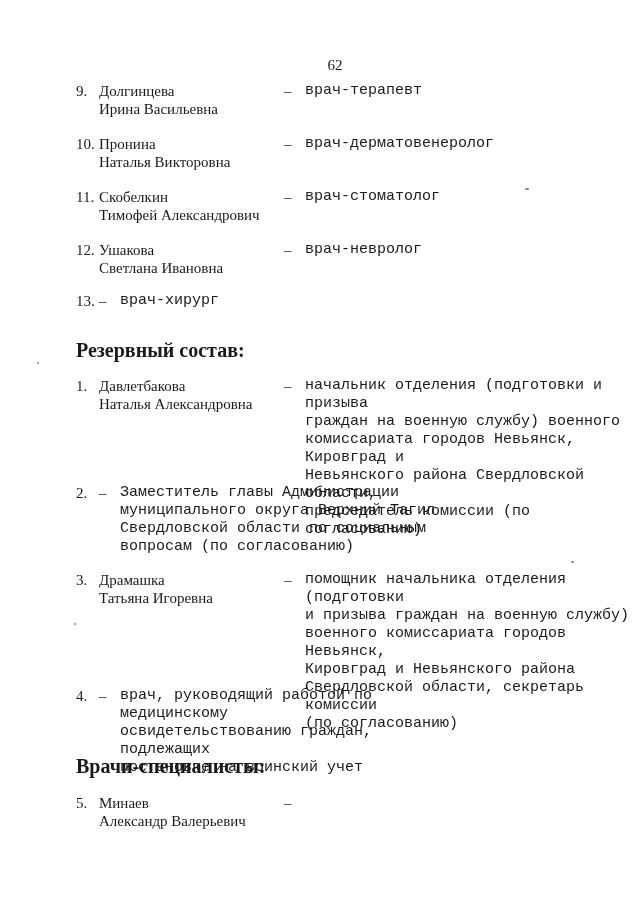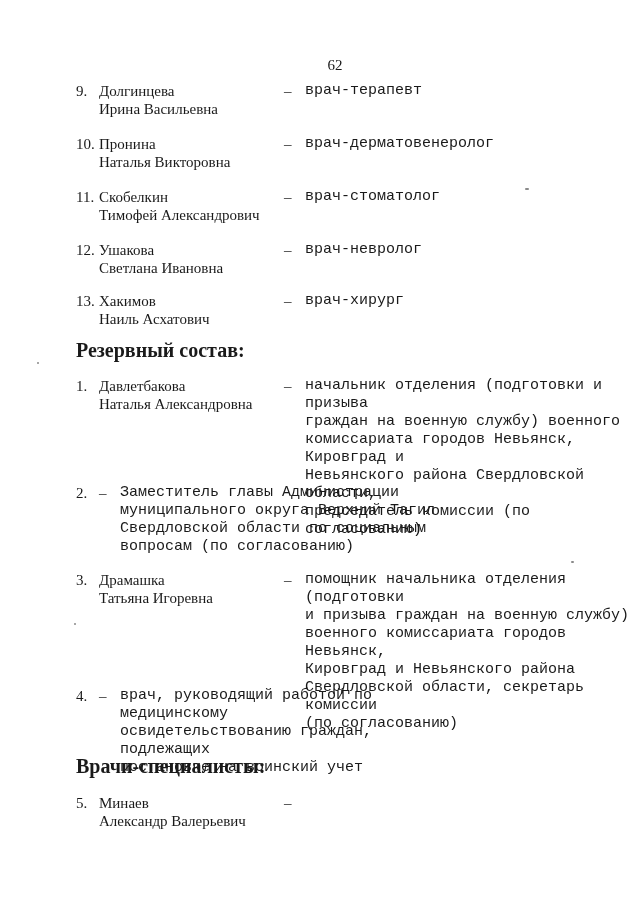--- a/index.html
+++ b/index.html
@@ -96,22 +96,20 @@
   </div>
   <div class="row" style="top:221px">
     <span class="num">12.</span>
     <span class="name">Ушакова
 Светлана Ивановна</span>
     <span class="dashcol">–</span>
     <span class="desc">врач-невролог</span>
   </div>
   <div class="row" style="top:272px">
     <span class="num">13.</span>
-    <span class="name">Хакимов
-Наиль Асхатович</span>
     <span class="dashcol">–</span>
     <span class="desc">врач-хирург</span>
   </div>
 
   <div class="heading" style="top:321px">Резервный состав:</div>
 
   <div class="row" style="top:357px">
     <span class="num">1.</span>
     <span class="name">Давлетбакова
 Наталья Александровна</span>

